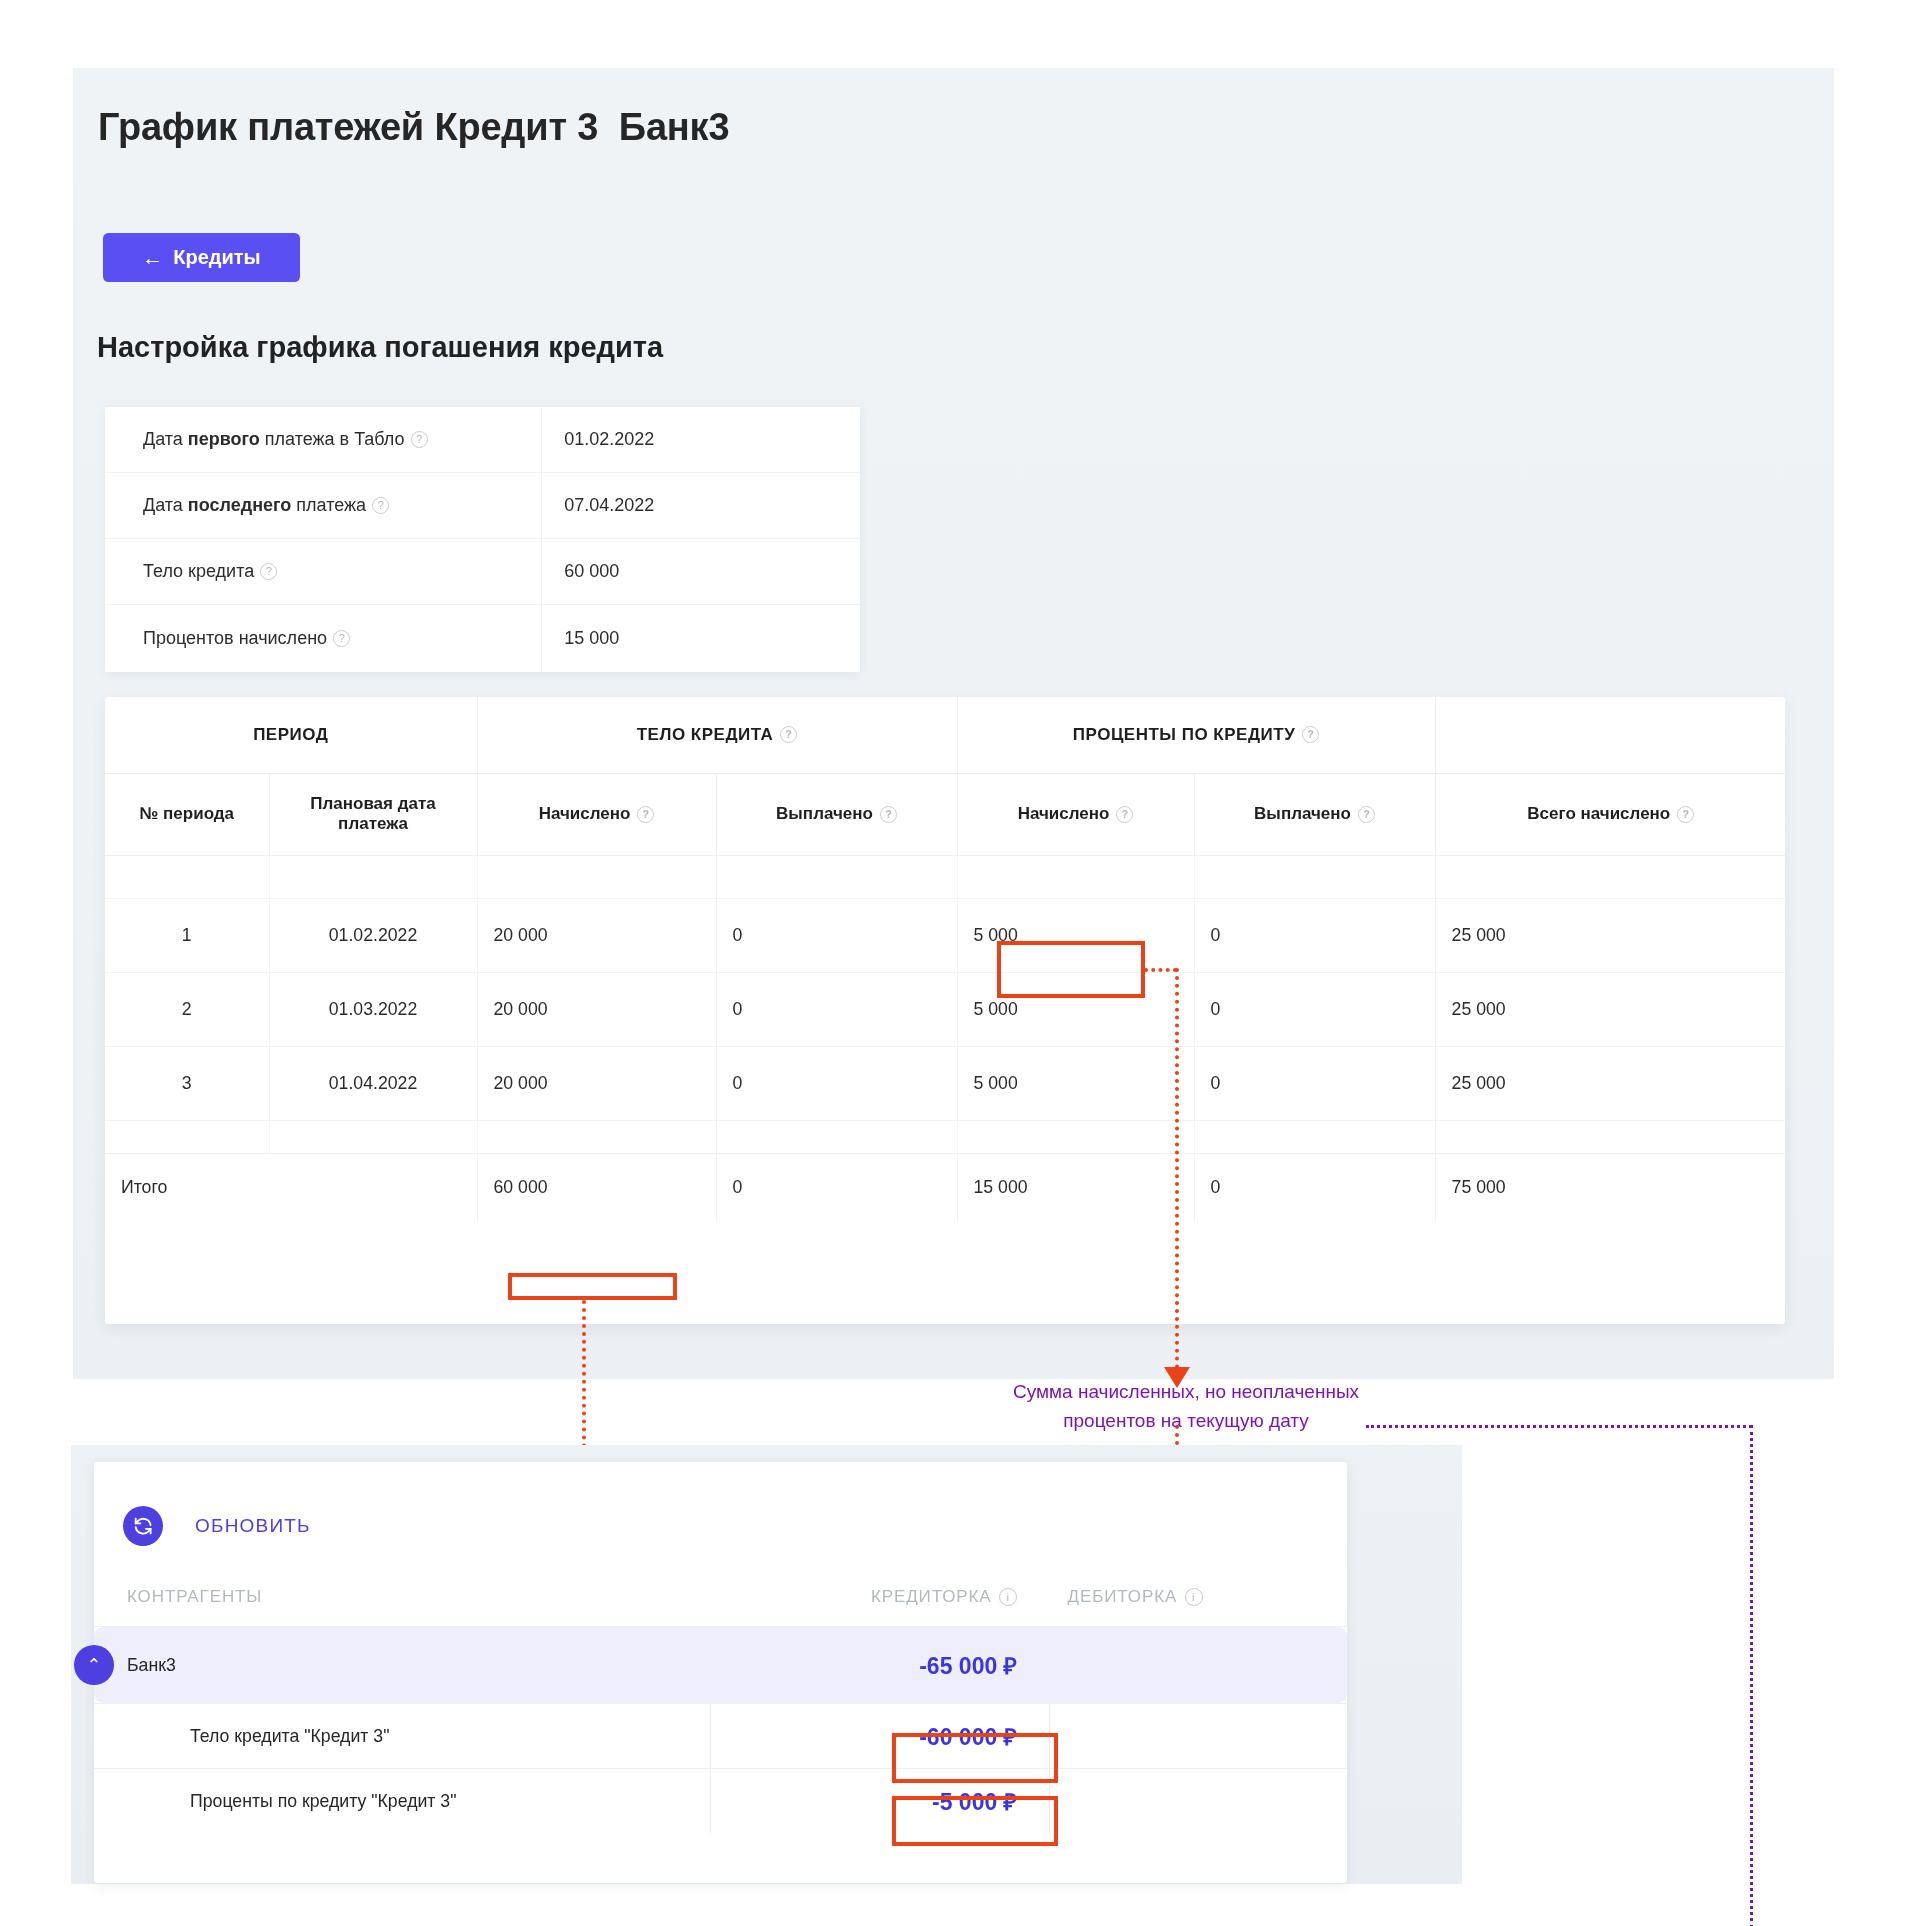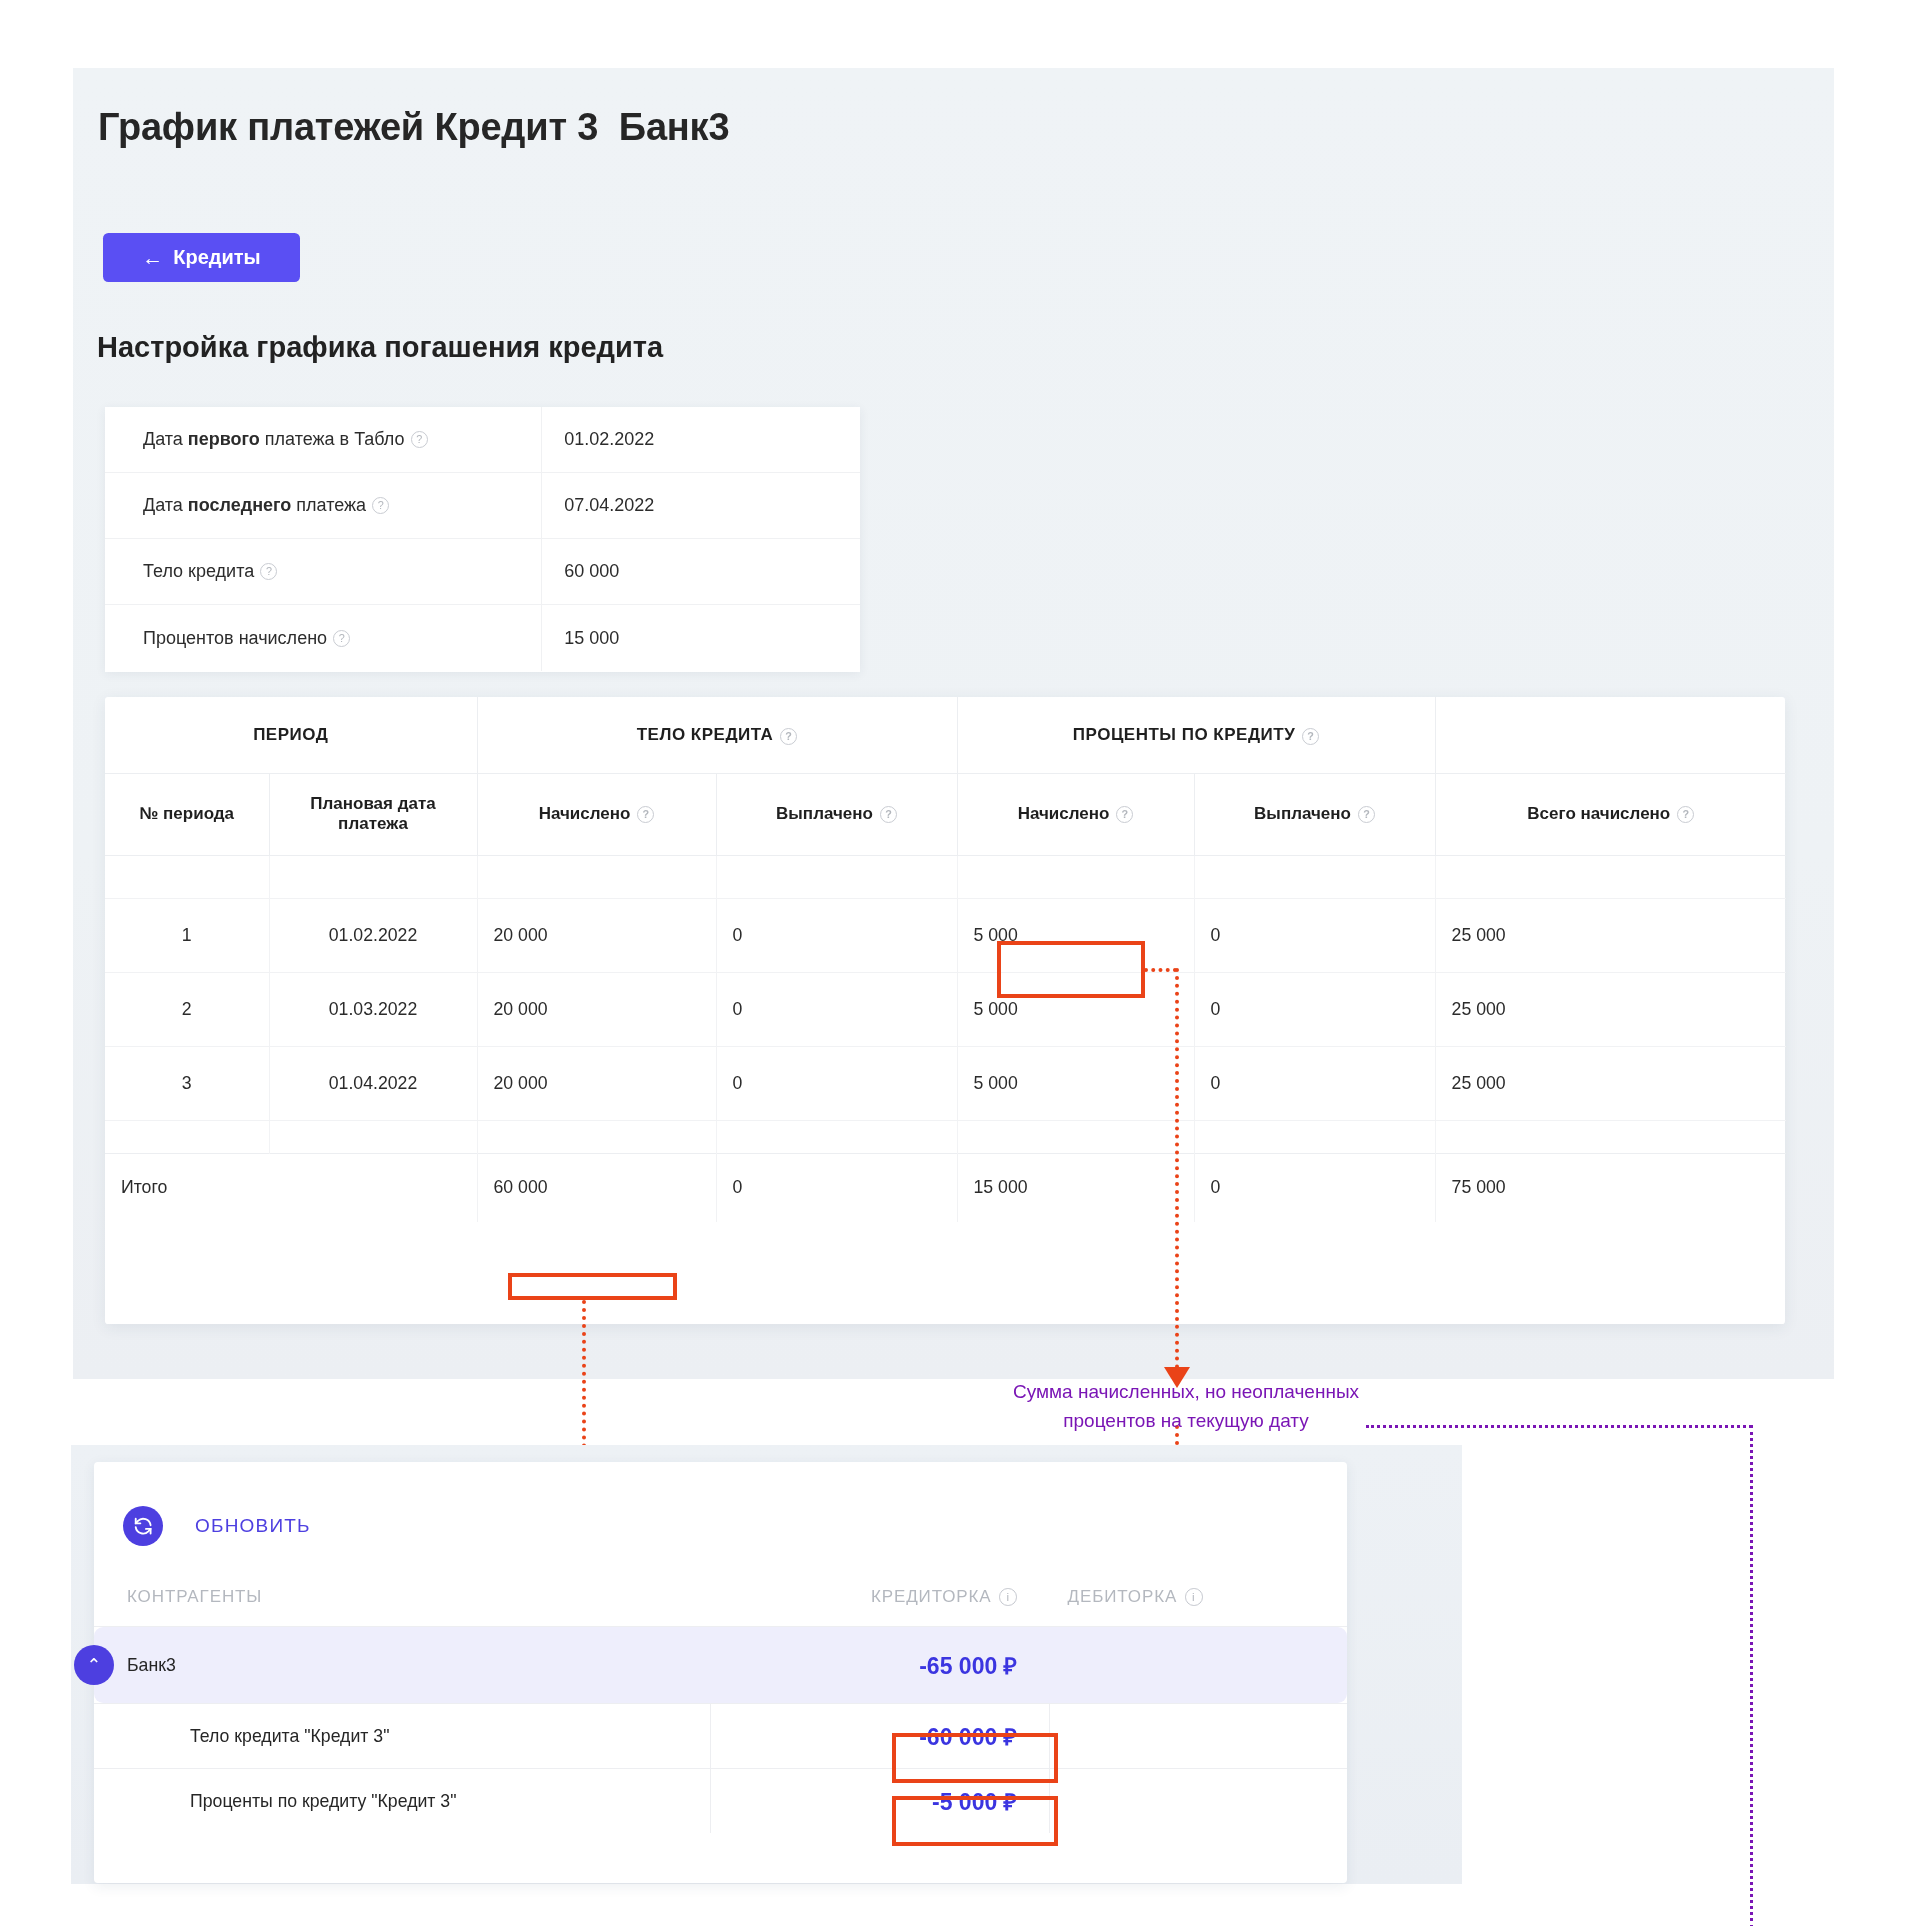--- a/index.html
+++ b/index.html
@@ -79,21 +79,21 @@
   .sched-table col.c7 { width: 351px; }
 
   .grp-head th {
     height: 76px; vertical-align: middle; text-align: center;
     font-size: 17px; font-weight: 700; color: #1f1f1f;
     letter-spacing: 0.5px;
     border-bottom: 0.8px solid #eceef1;
     border-right: 0.8px solid #eceef1;
   }
   .grp-head th:last-child { border-right: none; }
-  .grp-head th .hcell { display: inline-flex; align-items: flex-end; gap: 7px; }
+  .grp-head th .hcell { display: inline-flex; align-items: center; gap: 7px; }
 
   .sub-head th {
     height: 82px; vertical-align: middle; text-align: center;
     font-size: 17px; font-weight: 700; color: #1f1f1f;
     border-bottom: 0.8px solid #eceef1;
     border-right: 0.8px solid #eceef1;
     padding: 0 4.6px;
   }
   .sub-head th:last-child { border-right: none; }
   .sub-head th.bold { font-weight: 700; }

